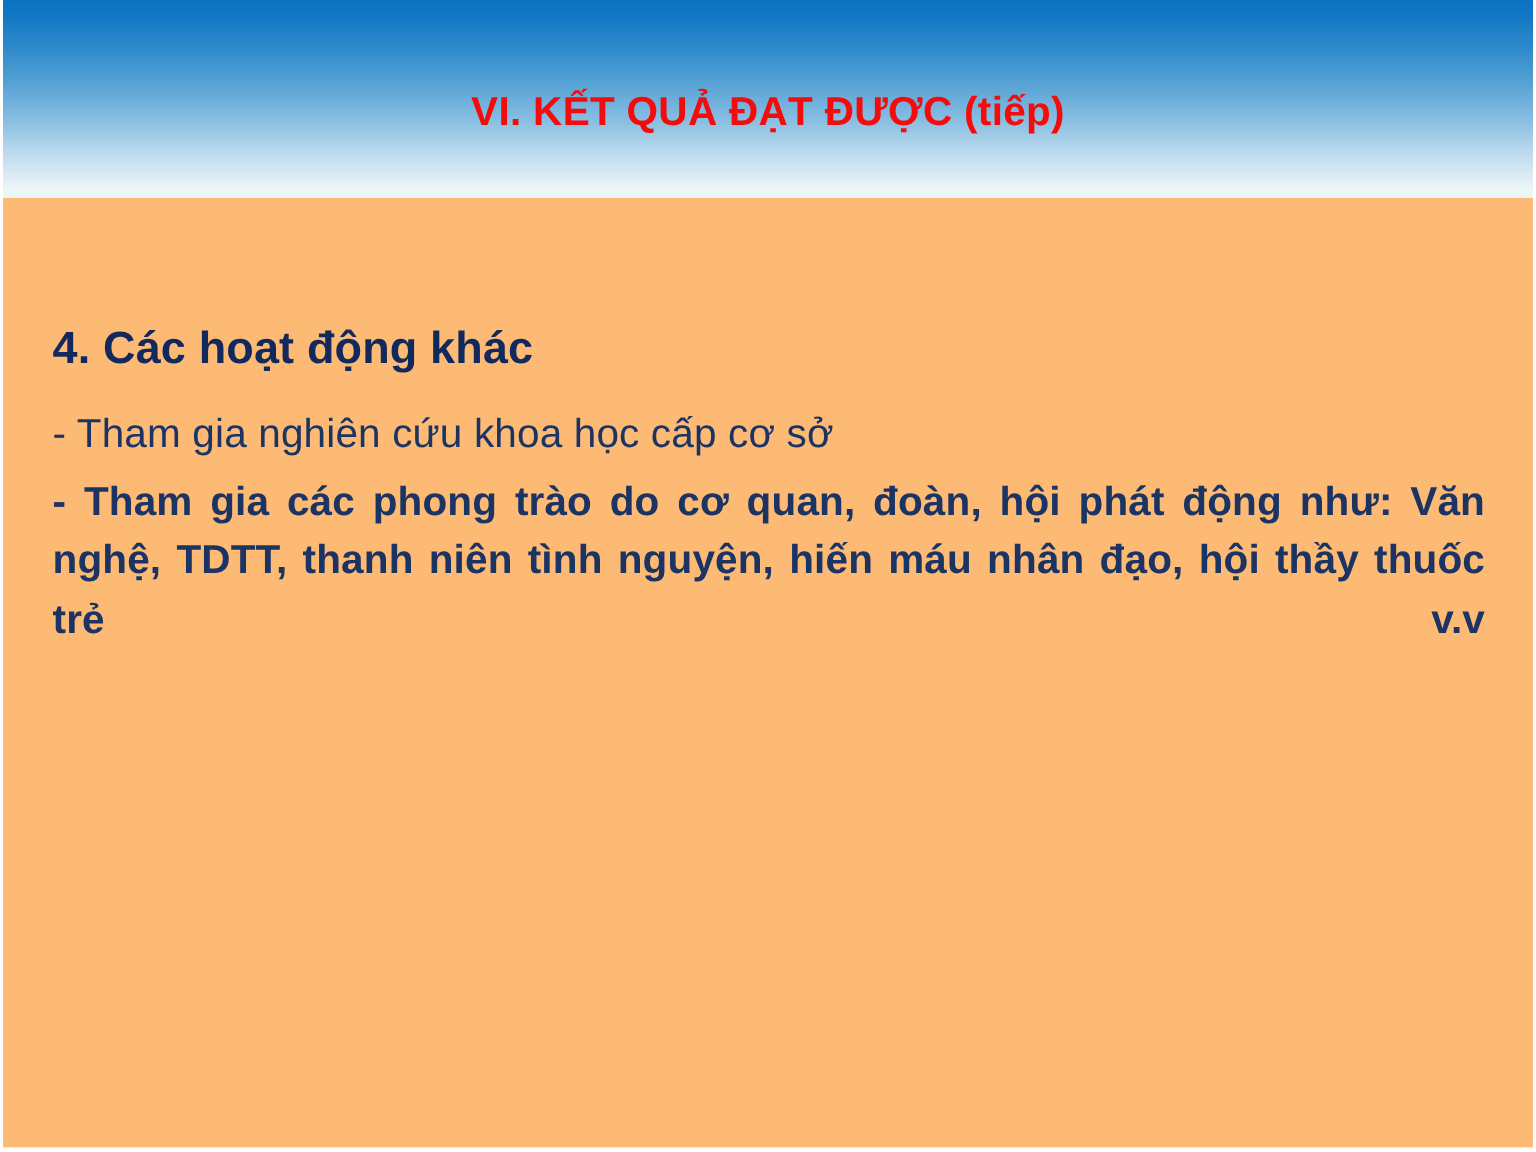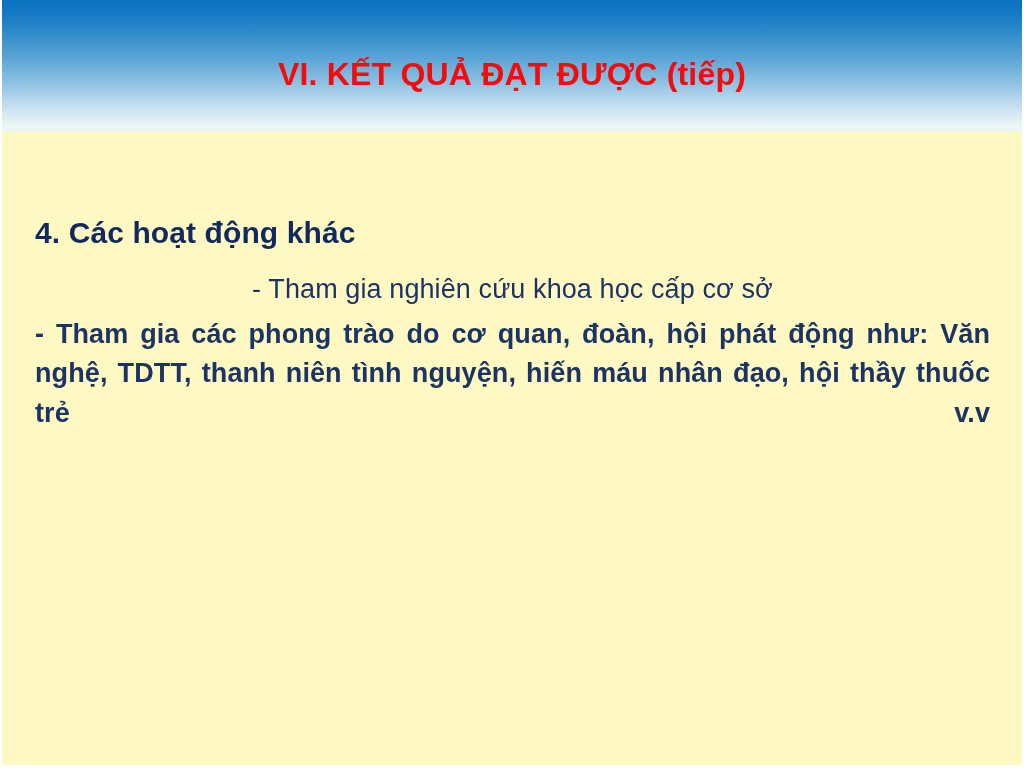--- a/index.html
+++ b/index.html
@@ -57,36 +57,36 @@
     position: absolute;
     left: 0;
     top: 0;
     width: 1020px;
     height: 132px;
     display: flex;
     align-items: center;
     justify-content: center;
     padding-top: 16px;
     box-sizing: border-box;
-    font-size: 32px;
+    font-size: 27px;
     font-weight: bold;
     color: #f50b0b;
     letter-spacing: 0.2px;
     white-space: nowrap;
     text-align: center;
   }
 
   
   #body-area {
     position: absolute;
     left: 0;
     top: 132px;
     width: 1020px;
     height: 633px;
-    background: #fef9c3;
+    background: #fdba74;
   }
 
   #content-block {
     position: absolute;
     left: 33px;
     top: 84px;
     width: 955px;
   }
 
   .section-heading {
@@ -98,21 +98,20 @@
     letter-spacing: 0.1px;
   }
 
   .body-line {
     font-size: 27px;
     font-weight: normal;
     color: #1b3464;
     line-height: 1.46;
     margin: 0 0 6px 0;
     letter-spacing: 0.1px;
-    text-align: center;
   }
 
   .body-para {
     font-size: 27px;
     font-weight: bold;
     color: #1b3464;
     line-height: 1.46;
     margin: 0;
     text-align: justify;
     text-justify: inter-word;

